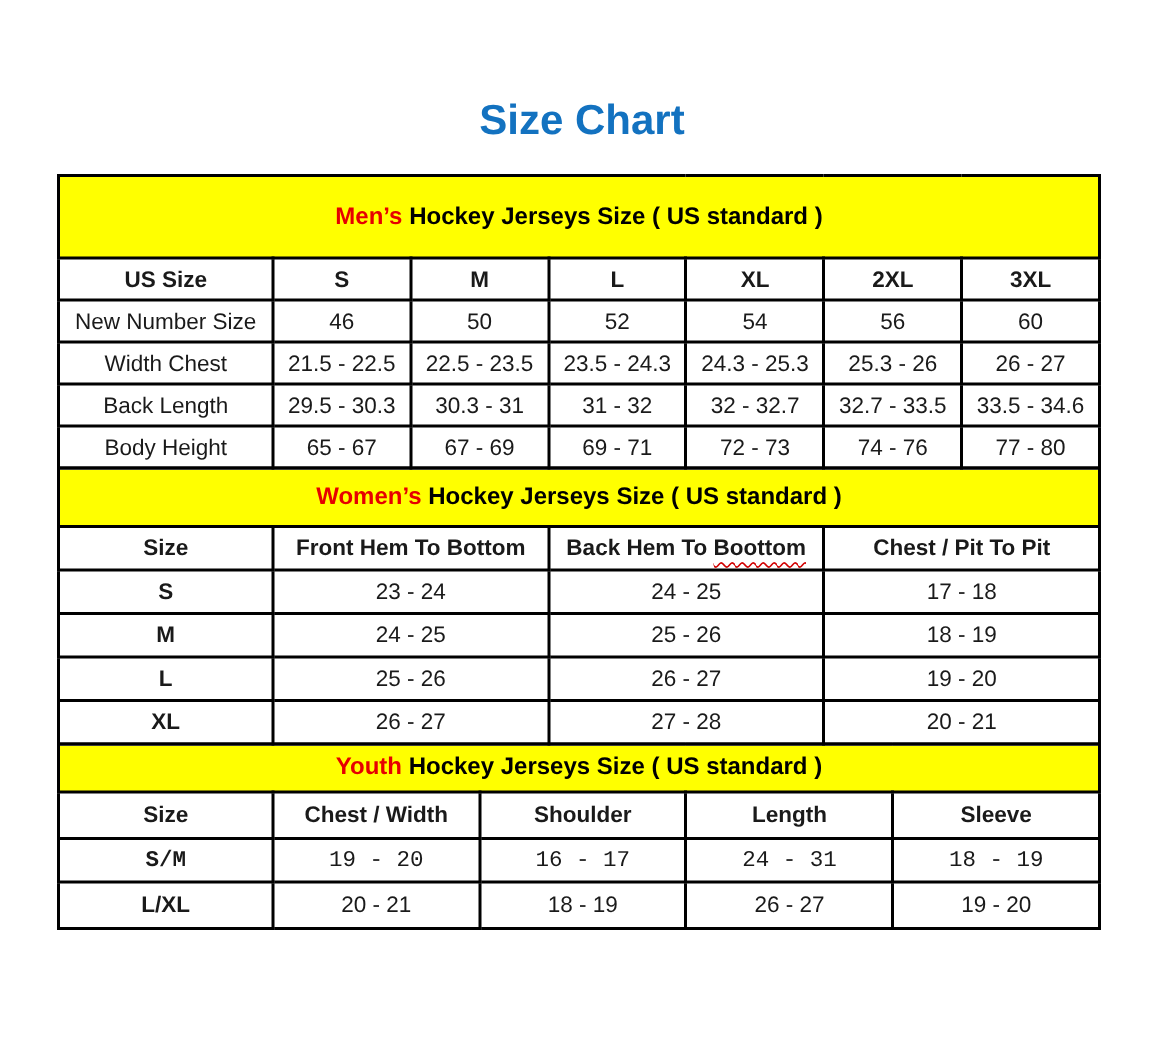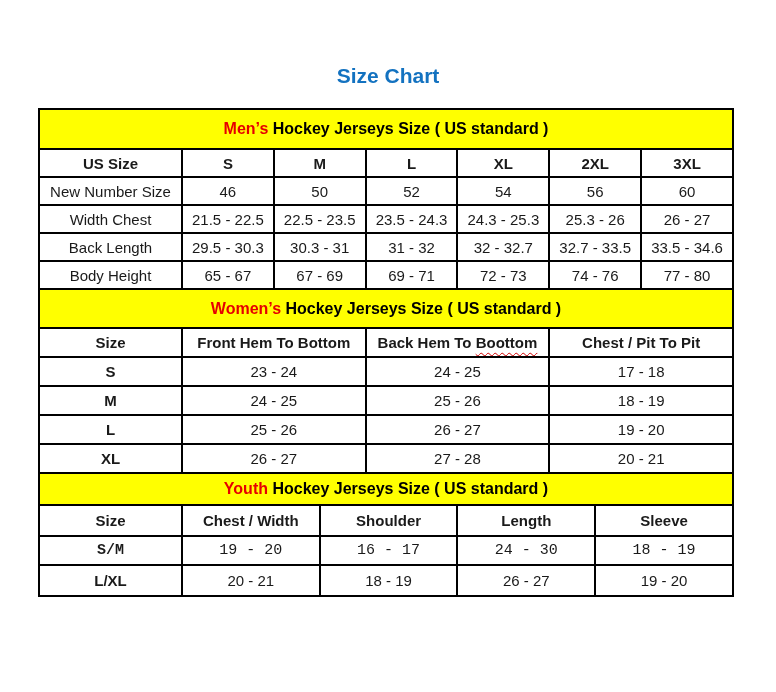--- a/index.html
+++ b/index.html
@@ -13,21 +13,21 @@
     margin: 0; padding: 0;
     width: 776px; height: 692px;
     background: #ffffff;
     font-family: "Liberation Sans", sans-serif;
     color: #1a1a1a;
   }
   .page { width: 776px; height: 692px; overflow: hidden; }
   .title {
     margin: 64px 0 20px 0;
     text-align: center;
-    font-size: 21px;
+    font-size: 28px;
     font-weight: bold;
     color: var(--title-blue, #1372c0);
     letter-spacing: 0px;
   }
   .chart-wrap { width: 696px; margin-left: 38px; }
   table {
     border-collapse: collapse;
     width: 100%;
     table-layout: fixed;
   }
@@ -69,21 +69,21 @@
         <colgroup>
           <col style="width: 20.6%;">
           <col style="width: calc(13.2333%);">
           <col style="width: calc(13.2333%);">
           <col style="width: calc(13.2333%);">
           <col style="width: calc(13.2333%);">
           <col style="width: calc(13.2333%);">
           <col style="width: calc(13.2333%);">
         </colgroup>
         <tbody>
-          <tr style="height: 40px;">
+          <tr style="height: 55px;">
             <td colspan="7" class="section-heading"><span class="hl">Men’s</span> Hockey Jerseys Size ( US standard )</td>
           </tr>
           <tr style="height: 28px;">
             <th>US Size</th>
             <th>S</th>
             <th>M</th>
             <th>L</th>
             <th>XL</th>
             <th>2XL</th>
             <th>3XL</th>
@@ -185,21 +185,21 @@
             <th>Size</th>
             <th>Chest / Width</th>
             <th>Shoulder</th>
             <th>Length</th>
             <th>Sleeve</th>
           </tr>
           <tr style="height: 29px; font-family: Liberation Mono, monospace;">
             <td class="bold">S/M</td>
             <td>19 - 20</td>
             <td>16 - 17</td>
-            <td>24 - 30</td>
+            <td>24 - 31</td>
             <td>18 - 19</td>
           </tr>
           <tr style="height: 31px; padding-left: 32px;">
             <td class="bold">L/XL</td>
             <td>20 - 21</td>
             <td>18 - 19</td>
             <td>26 - 27</td>
             <td>19 - 20</td>
           </tr>
         </tbody>

